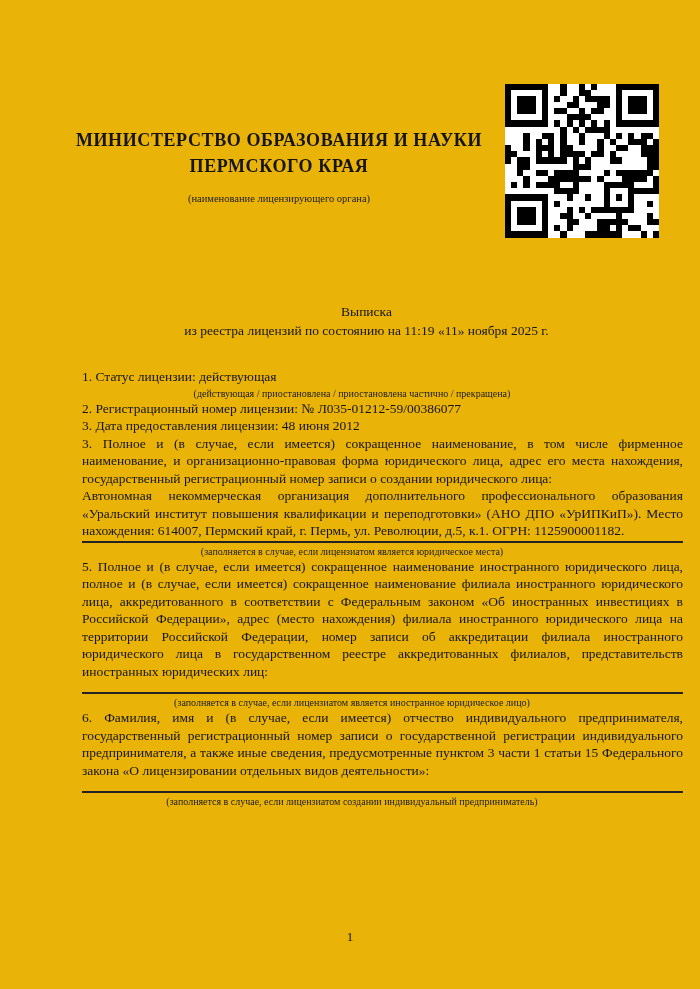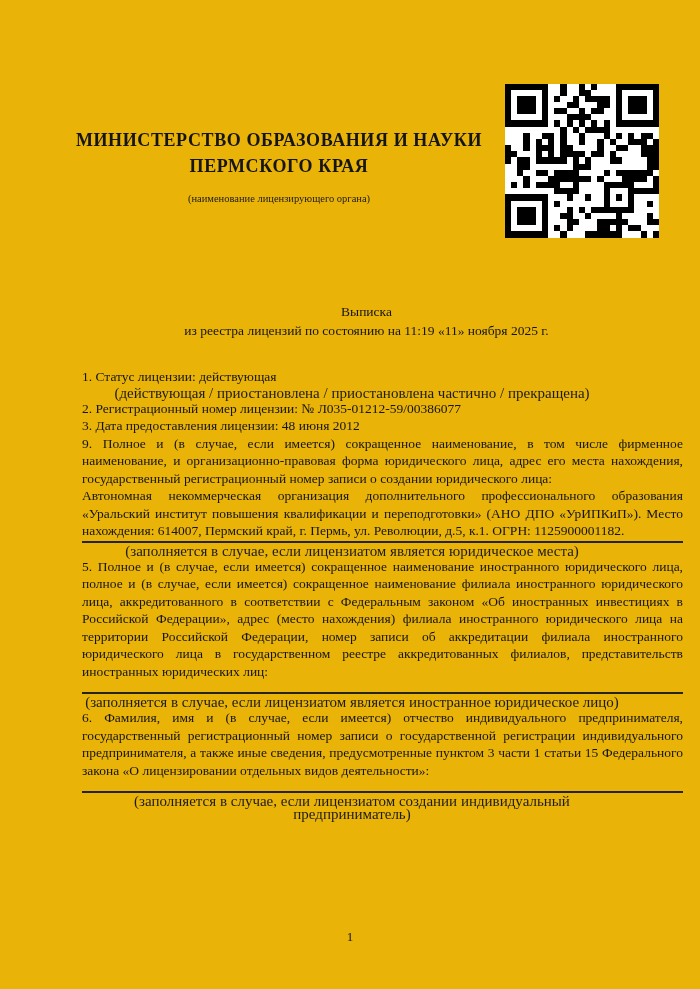--- a/index.html
+++ b/index.html
@@ -39,21 +39,21 @@
 
   
   .items {
     position: absolute; left: 54px; top: 368px; width: 601px;
     font-size: 13.5px; line-height: 17.5px; margin-left: 28px;
   }
   .items p { margin: 0; }
   p.just { text-align: justify; }
   .caption-row {
     width: 540px; text-align: center;
-    font-size: 15px; line-height: 13px; color: #1c1c1c;
+    font-size: 10px; line-height: 13px; color: #1c1c1c;
   }
   .fill-line {
     width: 601px; height: 0;
     border-top: 2px solid #242424;
   }
 
   
   .cap1      { margin-top: 1px; }
   .item2     { margin-top: 20px; }
   .item3     { margin-top: 17px; }
@@ -400,21 +400,21 @@
 
   <div class="items">
 
     <p>1. Статус лицензии: действующая</p>
     <div class="caption-row cap1">(действующая / приостановлена / приостановлена частично / прекращена)</div>
 
     <p class="item2">2. Регистрационный номер лицензии: № Л035-01212-59/00386077</p>
 
     <p class="item3">3. Дата предоставления лицензии: 48 июня 2012</p>
 
-    <p class="just item4q">9. Полное и (в случае, если имеется) сокращенное наименование, в том числе фирменное наименование, и организационно-правовая форма юридического лица, адрес его места нахождения, государственный регистрационный номер записи о создании юридического лица:</p>
+    <p class="just item4q">3. Полное и (в случае, если имеется) сокращенное наименование, в том числе фирменное наименование, и организационно-правовая форма юридического лица, адрес его места нахождения, государственный регистрационный номер записи о создании юридического лица:</p>
     <p class="just">Автономная некоммерческая организация дополнительного профессионального образования «Уральский институт повышения квалификации и переподготовки» (АНО ДПО «УрИПКиП»). Место нахождения: 614007, Пермский край, г. Пермь, ул. Революции, д.5, к.1. ОГРН: 1125900001182.</p>
     <div class="fill-line rule4"></div>
     <div class="caption-row cap4">(заполняется в случае, если лицензиатом является юридическое места)</div>
 
     <p class="just item5">5. Полное и (в случае, если имеется) сокращенное наименование иностранного юридического лица, полное и (в случае, если имеется) сокращенное наименование филиала иностранного юридического лица, аккредитованного в соответствии с Федеральным законом «Об иностранных инвестициях в Российской Федерации», адрес (место нахождения) филиала иностранного юридического лица на территории Российской Федерации, номер записи об аккредитации филиала иностранного юридического лица в государственном реестре аккредитованных филиалов, представительств иностранных юридических лиц:</p>
     <div class="fill-line rule5"></div>
     <div class="caption-row cap5">(заполняется в случае, если лицензиатом является иностранное юридическое лицо)</div>
 
     <p class="just item6">6. Фамилия, имя и (в случае, если имеется) отчество индивидуального предпринимателя, государственный регистрационный номер записи о государственной регистрации индивидуального предпринимателя, а также иные сведения, предусмотренные пунктом 3 части 1 статьи 15 Федерального закона «О лицензировании отдельных видов деятельности»:</p>
     <div class="fill-line rule6"></div>

